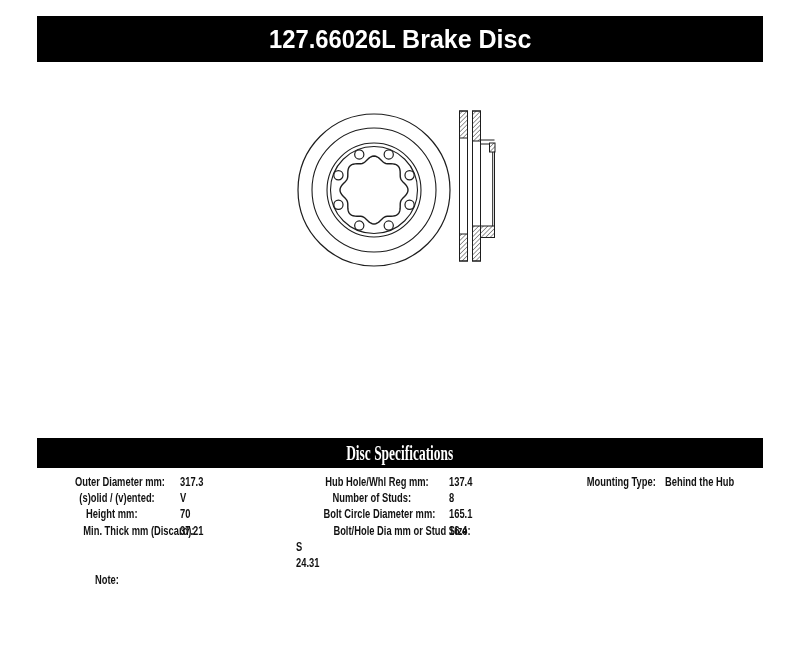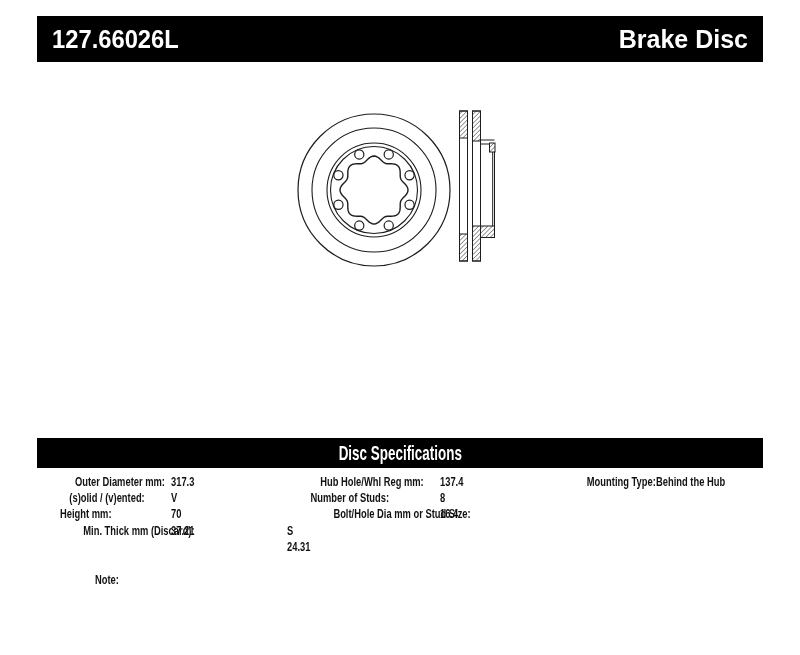--- a/index.html
+++ b/index.html
@@ -1,44 +1,44 @@
 <!DOCTYPE html>
 <html><head>
 <meta charset="utf-8">
 <style>
   html,body{margin:0;padding:0;background:#fff;}
   #page{position:relative;width:800px;height:655px;background:#ffffff;overflow:hidden;
         font-family:"Liberation Sans",sans-serif;}
 
   
   .bar{position:absolute;left:37px;width:726px;background:#000000;color:#ffffff;box-sizing:border-box;}
-  #header-bar{top:16px;height:46px;display:flex;align-items:center;justify-content:space-between;
+  #header-bar{top:16px;height:46px;display:flex;align-items:center;justify-content:center;
               padding:0 15px;font-weight:bold;font-size:25px;}
   #spec-bar{top:438px;height:30px;display:flex;align-items:center;justify-content:center;
-            font-weight:bold;font-size:21px;}
+            font-weight:bold;font-size:21px;font-family:Liberation Serif, serif;}
 
   
   .cx{display:inline-block;white-space:nowrap;}
   .cx-l{transform:scaleX(.95);transform-origin:0 50%;}
   .cx-r{transform:scaleX(1);transform-origin:100% 50%;}
   .cx-c{transform:scaleX(.64);transform-origin:50% 50%;}
   .cond-r{display:inline-block;white-space:nowrap;transform:scaleX(.72);transform-origin:100% 50%;}
   .cond-l{display:inline-block;white-space:nowrap;transform:scaleX(.72);transform-origin:0 50%;}
 
   
   .spec-col{position:absolute;top:473px;color:#111111;}
   #spec-col-1{left:40px;}
   #spec-col-2{left:280px;}
   #spec-col-3{left:560px;}
   .spec-row{display:flex;align-items:center;height:16.3px;font-weight:bold;font-size:13px;}
-  .lbl{text-align:left;}
+  .lbl{text-align:center;}
   #spec-col-1 .lbl{width:124px;}
   #spec-col-2 .lbl{width:153px;}
   #spec-col-3 .lbl{width:89px;}
-  .val{margin-left:7px;white-space:nowrap;}
+  .val{margin-left:16px;white-space:nowrap;}
 
   #note-label{position:absolute;left:95px;top:572px;font-weight:bold;font-size:13px;color:#111111;}
 
   
   #drawing-svg{position:absolute;left:290px;top:100px;}
   .ln{fill:none;stroke:#1d1d1d;}
 </style>
 </head>
 <body>
 
@@ -121,20 +121,24 @@
   <div id="spec-col-2" class="spec-col">
     <div class="spec-row">
         <span class="lbl"><span class="cond-r">Hub Hole/Whl Reg mm:</span></span>
         <span class="val"><span class="cond-l">137.4</span></span>
       </div>
     <div class="spec-row">
         <span class="lbl"><span class="cond-r">Number of Studs:</span></span>
         <span class="val"><span class="cond-l">8</span></span>
       </div>
     <div class="spec-row">
+        <span class="lbl"><span class="cond-r">Bolt Circle Diameter mm:</span></span>
+        <span class="val"><span class="cond-l">165.1</span></span>
+      </div>
+    <div class="spec-row">
         <span class="lbl"><span class="cond-r">Bolt/Hole Dia mm or Stud Size:</span></span>
         <span class="val"><span class="cond-l">16.4</span></span>
       </div>
     <div class="spec-row">
         <span class="val"><span class="cond-l">S</span></span>
       </div>
     <div class="spec-row">
         <span class="val"><span class="cond-l">24.31</span></span>
       </div>
   </div>

